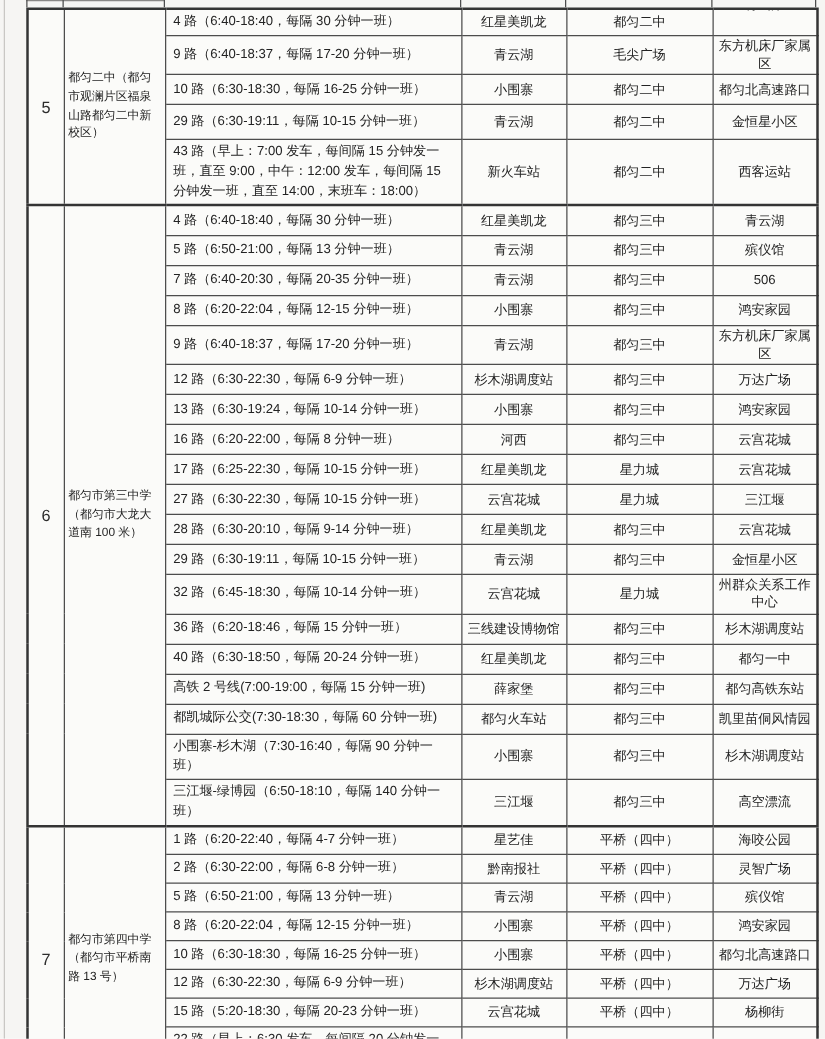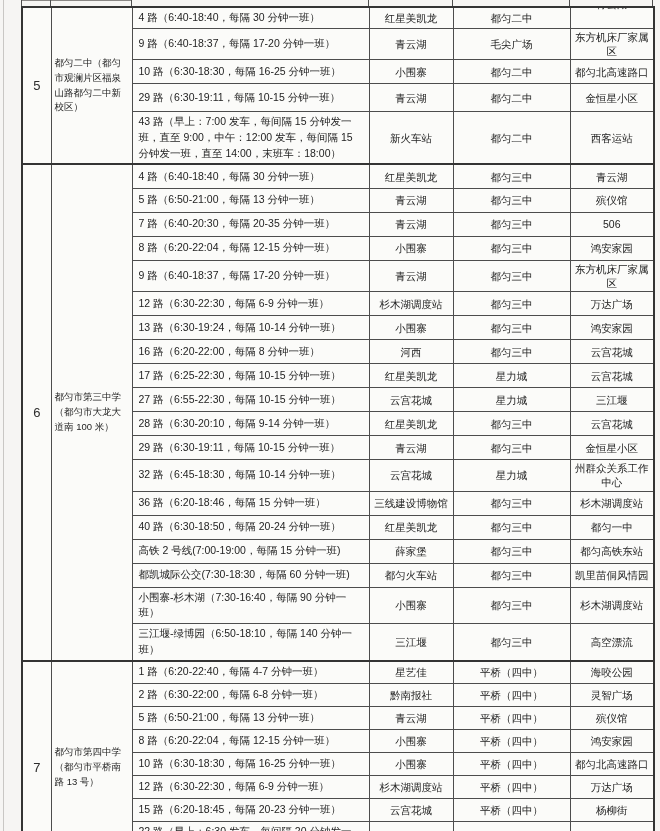--- a/index.html
+++ b/index.html
@@ -177,21 +177,21 @@
           <td class="stop">都匀三中</td>
           <td class="stop">云宫花城</td>
         </tr>
         <tr style="height: 24px;">
           <td class="route">17 路（6:25-22:30，每隔 10-15 分钟一班）</td>
           <td class="stop">红星美凯龙</td>
           <td class="stop">星力城</td>
           <td class="stop">云宫花城</td>
         </tr>
         <tr style="height: 24px;">
-          <td class="route">27 路（6:55-22:30，每隔 10-15 分钟一班）</td>
+          <td class="route">27 路（6:30-22:30，每隔 10-15 分钟一班）</td>
           <td class="stop">云宫花城</td>
           <td class="stop">星力城</td>
           <td class="stop">三江堰</td>
         </tr>
         <tr style="height: 24px;">
           <td class="route">28 路（6:30-20:10，每隔 9-14 分钟一班）</td>
           <td class="stop">红星美凯龙</td>
           <td class="stop">都匀三中</td>
           <td class="stop">云宫花城</td>
         </tr>
@@ -277,21 +277,21 @@
           <td class="stop">平桥（四中）</td>
           <td class="stop">都匀北高速路口</td>
         </tr>
         <tr style="height: 23px;">
           <td class="route">12 路（6:30-22:30，每隔 6-9 分钟一班）</td>
           <td class="stop">杉木湖调度站</td>
           <td class="stop">平桥（四中）</td>
           <td class="stop">万达广场</td>
         </tr>
         <tr style="height: 23px;">
-          <td class="route">15 路（6:20-18:45，每隔 20-23 分钟一班）</td>
+          <td class="route">15 路（5:20-18:30，每隔 20-23 分钟一班）</td>
           <td class="stop">云宫花城</td>
           <td class="stop">平桥（四中）</td>
           <td class="stop">杨柳街</td>
         </tr>
         <tr style="height: 52px;">
           <td class="route">22 路（早上：6:30 发车，每间隔 20 分钟发一班，直至 9:00， 中午：12:00 发车，每间隔 20 分钟发一班，直至 14:00，末班车：18:00）</td>
           <td class="stop">新火车站</td>
           <td class="stop">平桥（四中）</td>
           <td class="stop">秦汉影视城</td>
         </tr>

